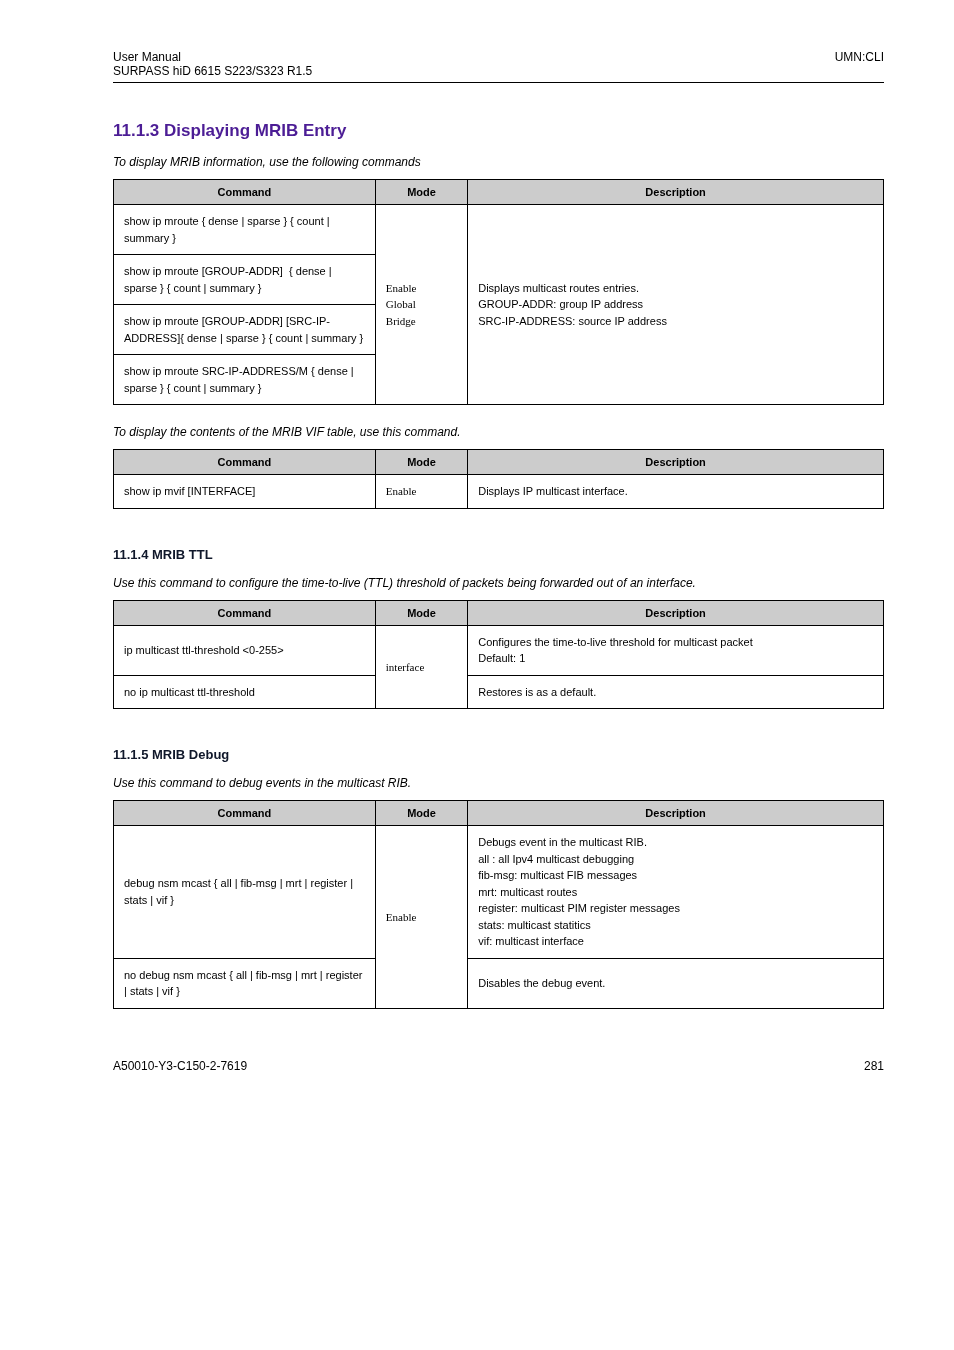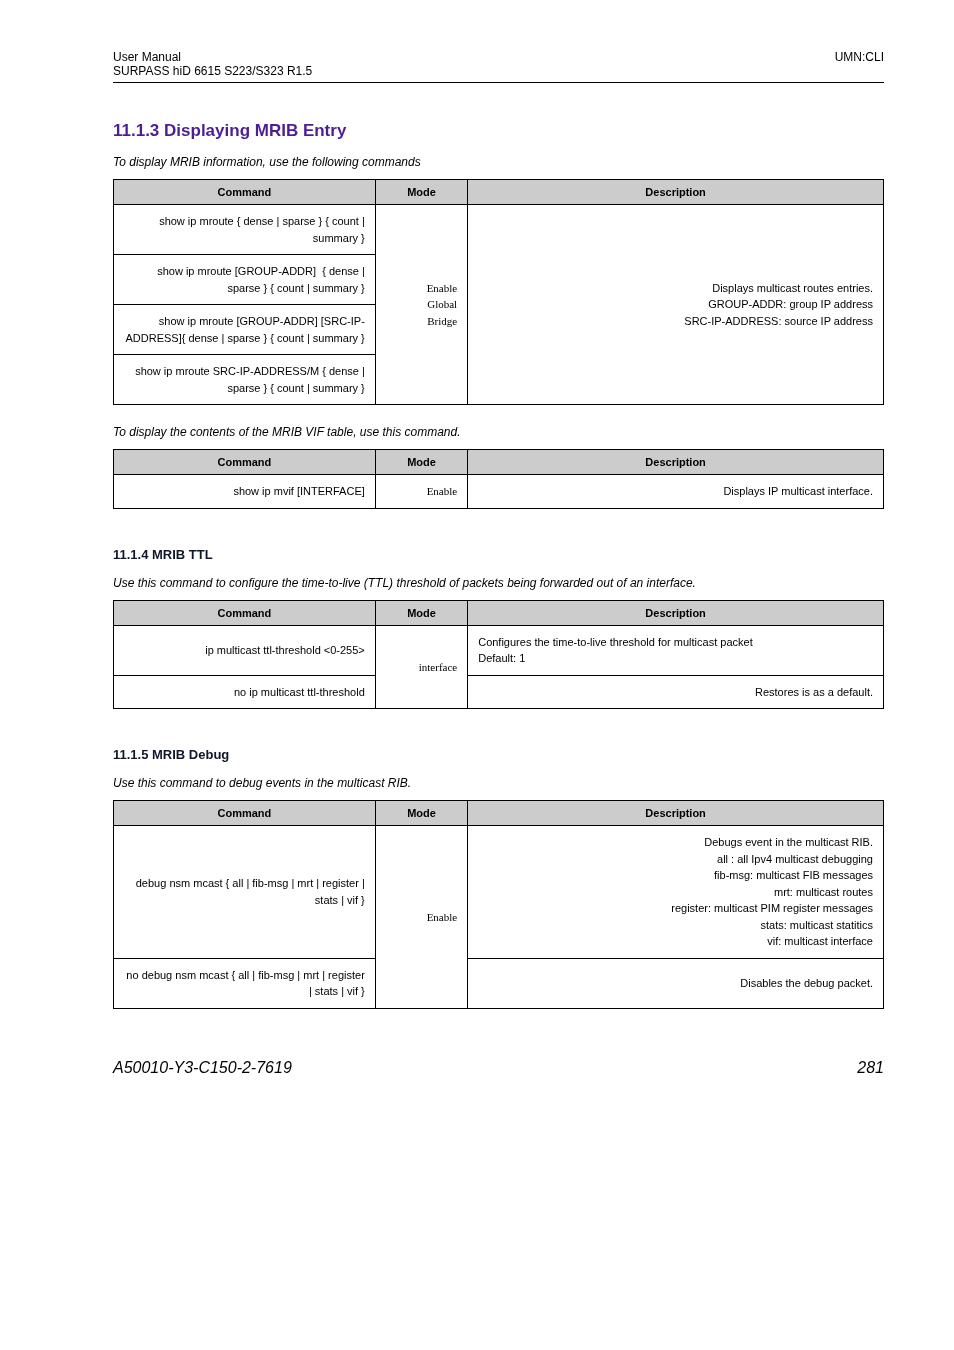--- a/index.html
+++ b/index.html
@@ -47,21 +47,21 @@
     font-style: italic;
   }
   table.cmd {
     border-collapse: collapse;
     width: 100%;
     margin-top: 6px;
     margin-bottom: 18px;
   }
   table.cmd th, table.cmd td {
     border: 1px solid #000;
-    text-align: right;
+    text-align: left;
     vertical-align: middle;
     font-size: 11px;
   }
   table.cmd th {
     background: #cccccc;
     color: #000;
     font-weight: bold;
     padding: 6px 8px;
     text-align: center;
   }
@@ -70,23 +70,22 @@
     line-height: 1.5;
   }
   .col-cmd { width: 34%; }
   .col-mode { width: 12%; text-align:center; }
   .col-desc { width: 54%; }
   .cmd-text { font-family: inherit; white-space: pre-wrap; }
   .mode-cell { text-align:center; vertical-align: middle; font-family: Liberation Serif, serif; }
   .footer-row {
     display: flex;
     justify-content: space-between;
-    font-size: 16px;
+    font-size: 12px;
     margin-top: 50px;
-    font-style: italic;
   }
 </style>
 </head>
 <body>
 
 <div class="page">
 
   <div class="header-row">
     <div>
       <div>User  Manual</div>
@@ -203,21 +202,21 @@
       <td class="cmd-text">Debugs event in the multicast RIB.
 all : all Ipv4 multicast debugging
 fib-msg: multicast FIB messages
 mrt: multicast routes
 register: multicast PIM register messages
 stats: multicast statitics
 vif: multicast interface</td>
     </tr>
     <tr>
       <td class="cmd-text">no debug nsm mcast { all | fib-msg | mrt | register | stats | vif }</td>
-      <td>Disables the debug packet.</td>
+      <td>Disables the debug event.</td>
     </tr>
   </tbody>
     </table>
 
   <div class="footer-row">
     <div>A50010-Y3-C150-2-7619</div>
     <div>281</div>
   </div>
 
 </div>

